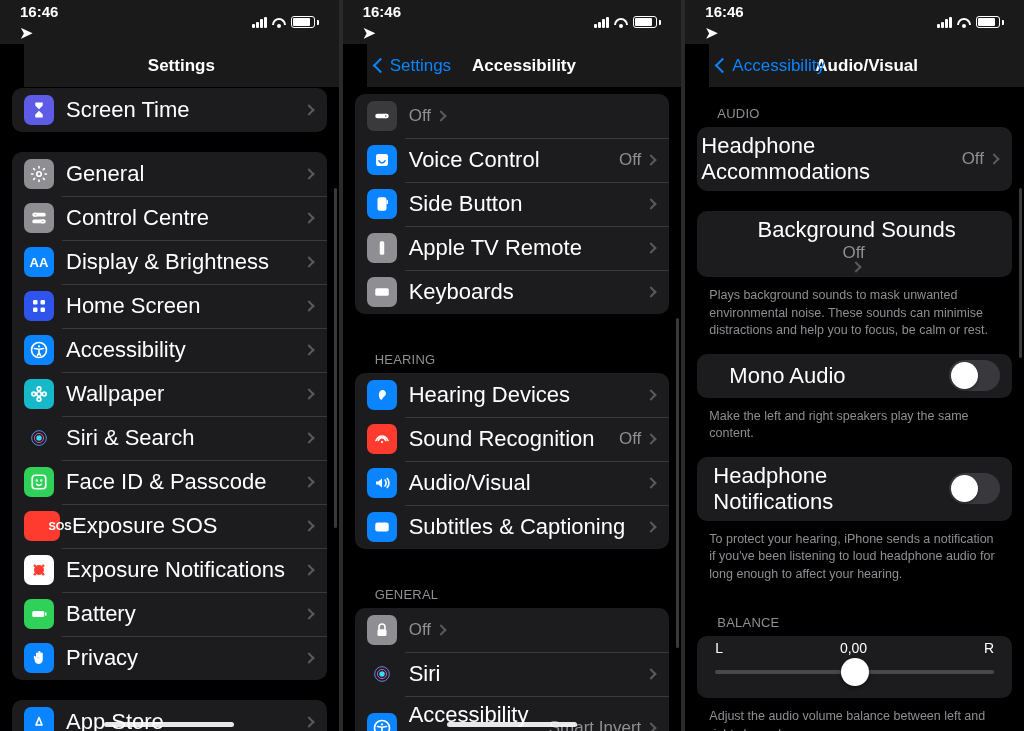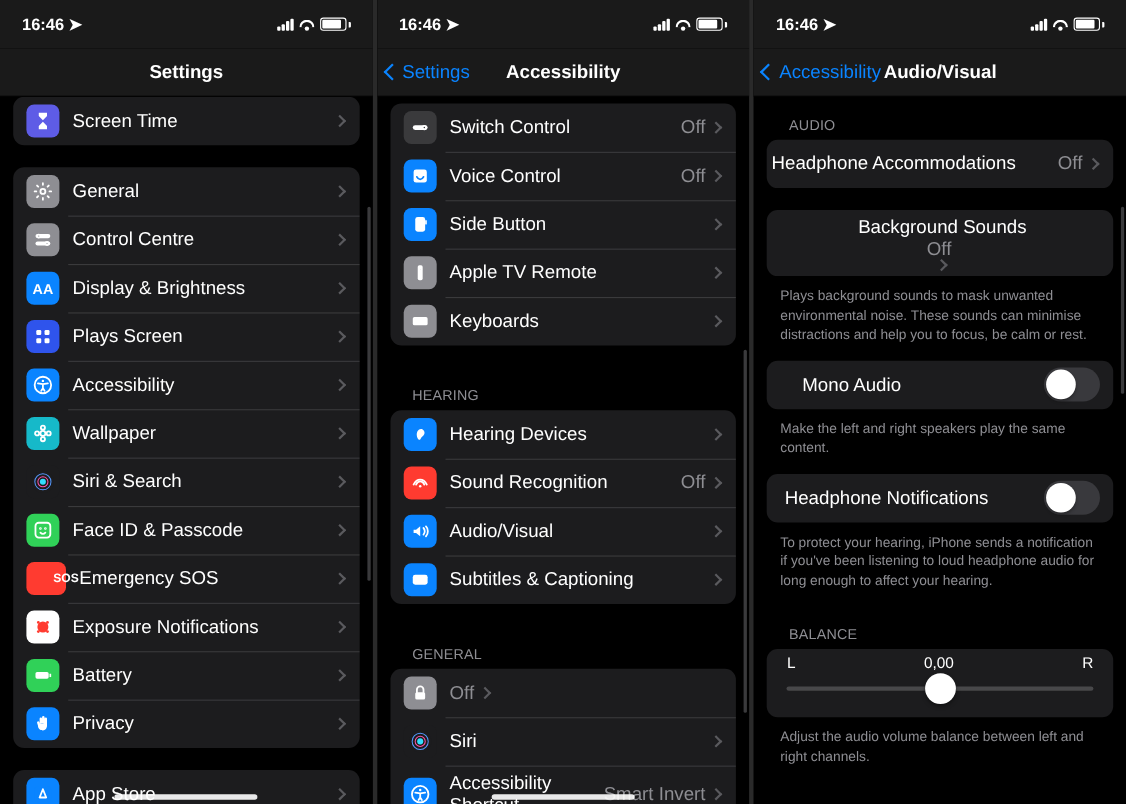--- a/index.html
+++ b/index.html
@@ -35,21 +35,21 @@
     height:44px;
     color:#fff;
     display:flex;
     align-items:center;
     justify-content:space-between;
     padding:0 20px;
     font-size:15px;
     font-weight:600;
     background:var(--header-bg);
   }
-  .status-left{display:flex;align-items:center;gap:4px;}
+  .status-left{display:flex;gap:4px;flex-direction:column;}
   .status-right{display:flex;align-items:center;gap:4px;}
   .signal{display:inline-flex;align-items:flex-end;gap:1px;}
   .signal i{width:3px;background:#fff;display:inline-block;border-radius:1px;}
   .signal i:nth-child(1){height:4px}.signal i:nth-child(2){height:6px}.signal i:nth-child(3){height:9px}.signal i:nth-child(4){height:11px}
   .wifi{width:16px;height:12px;position:relative;}
   .wifi::before{content:"";position:absolute;width:4px;height:4px;border-radius:50%;background:#fff;left:6px;bottom:0;}
   .wifi::after{content:"";position:absolute;width:10px;height:5px;border:2px solid #fff;border-bottom:none;border-radius:10px 10px 0 0;left:1px;bottom:3px;}
   .battery{display:inline-flex;align-items:center;gap:2px;}
   .battery-body{width:24px;height:12px;border:1px solid #fff;border-radius:3px;position:relative;}
   .battery-body::after{content:"";position:absolute;left:1px;top:1px;bottom:1px;width:17px;background:#fff;border-radius:1px;}
@@ -58,20 +58,21 @@
 
   
   .nav{
     height:44px;
     background:var(--header-bg);
     position:relative;
     display:flex;
     align-items:center;
     color:#fff;
     border-bottom:0.5px solid #000;
+    margin-left:24px;
   }
   .nav-title{
     position:absolute;left:0;right:0;text-align:center;
     font-size:17px;font-weight:600;
     pointer-events:none;
   }
   .nav-back{
     display:flex;align-items:center;color:var(--blue);
     font-size:17px;padding-left:8px;cursor:pointer;z-index:2;
   }
@@ -102,21 +103,21 @@
     position:relative;
     cursor:pointer;
   }
   .row + .row::before{
     content:"";position:absolute;left:50px;right:0;top:0;height:0.5px;background:var(--row-sep);
   }
   .row .icon{
     width:30px;height:30px;border-radius:7px;display:flex;align-items:center;justify-content:center;
     margin-right:12px;flex-shrink:0;color:#fff;font-size:15px;
   }
-  .row .label{flex:1;color:#fff;font-size:17px;}
+  .row .label{flex:1;color:#fff;font-size:22px;}
   .row .value{color:var(--subtext);font-size:17px;margin-right:6px;}
   .row .chev{width:8px;height:8px;border-right:2px solid #5a5a5e;border-top:2px solid #5a5a5e;transform:rotate(45deg);margin-right:2px;}
   .footer-note{
     font-size:12.5px;color:var(--subtext);padding:4px 24px 14px;line-height:1.4;margin-top:-14px;
   }
   .footer-note a{color:var(--blue);text-decoration:none;}
 
   
   .toggle{
     width:51px;height:31px;background:#39393d;border-radius:16px;position:relative;flex-shrink:0;
@@ -221,21 +222,21 @@
           </div>
           <div class="row">
             <div class="icon" style="background: rgb(47, 84, 236);">
               <svg width="18" height="18" viewBox="0 0 24 24" fill="none" stroke="white" stroke-width="2.2" stroke-linecap="round" stroke-linejoin="round">
                 <rect x="4" y="4" width="6" height="6" rx="1.5" fill="white" stroke="none"></rect>
                 <rect x="14" y="4" width="6" height="6" rx="1.5" fill="white" stroke="none"></rect>
                 <rect x="4" y="14" width="6" height="6" rx="1.5" fill="white" stroke="none"></rect>
                 <rect x="14" y="14" width="6" height="6" rx="1.5" fill="white" stroke="none"></rect>
               </svg>
             </div>
-            <div class="label">Plays Screen</div>
+            <div class="label">Home Screen</div>
             <div class="chev"></div>
           </div>
           <div class="row">
             <div class="icon" style="background: rgb(10, 132, 255);">
               <svg width="18" height="18" viewBox="0 0 24 24" fill="none" stroke="white" stroke-width="2.2" stroke-linecap="round" stroke-linejoin="round">
                 <circle cx="12" cy="12" r="10"></circle>
                 <circle cx="12" cy="7" r="1.5" fill="white" stroke="none"></circle>
                 <path d="M6 10l6 1 6-1M12 11v5M10 19l2-3 2 3"></path>
               </svg>
             </div>
@@ -276,21 +277,21 @@
                 <path d="M9 15c1 1 2 1.5 3 1.5s2-.5 3-1.5"></path>
               </svg>
             </div>
             <div class="label">Face ID &amp; Passcode</div>
             <div class="chev"></div>
           </div>
           <div class="row">
             <div class="icon" style="background: rgb(255, 59, 48); padding-left: 36px;">
               <span style="font-weight:800;font-size:11px;color:#fff">SOS</span>
             </div>
-            <div class="label">Emergency SOS</div>
+            <div class="label">Exposure SOS</div>
             <div class="chev"></div>
           </div>
           <div class="row">
             <div class="icon" style="background: rgb(255, 255, 255);">
               <svg width="20" height="20" viewBox="0 0 24 24">
                 <circle cx="12" cy="12" r="6" fill="#ff3b30"></circle>
                 <circle cx="7" cy="7" r="1.5" fill="#ff3b30"></circle>
                 <circle cx="17" cy="7" r="1.5" fill="#ff3b30"></circle>
                 <circle cx="7" cy="17" r="1.5" fill="#ff3b30"></circle>
                 <circle cx="17" cy="17" r="1.5" fill="#ff3b30"></circle>
@@ -368,21 +369,20 @@
       <div class="scroll" id="p2">
         <div style="height: 6px;"></div>
         <div class="group">
           <div class="row">
             <div class="icon" style="background: rgb(58, 58, 60);">
               <svg width="18" height="18" viewBox="0 0 24 24" fill="none" stroke="white" stroke-width="2.2" stroke-linecap="round" stroke-linejoin="round">
                 <rect x="3" y="9" width="18" height="6" rx="3" fill="white" stroke="none"></rect>
                 <circle cx="17" cy="12" r="2" fill="#3a3a3c"></circle>
               </svg>
             </div>
-            <div class="label">Switch Control</div>
             <div class="value">Off</div>
             <div class="chev"></div>
           </div>
           <div class="row">
             <div class="icon" style="background: rgb(10, 132, 255);">
               <svg width="18" height="18" viewBox="0 0 24 24" fill="none" stroke="white" stroke-width="2.2" stroke-linecap="round" stroke-linejoin="round">
                 <rect x="4" y="4" width="16" height="16" rx="3" fill="white" stroke="none"></rect>
                 <path d="M8 13c1 2 3 3 4 3s3-1 4-3" stroke="#0a84ff"></path>
                 <circle cx="9" cy="10" r="1" fill="#0a84ff"></circle>
                 <circle cx="15" cy="10" r="1" fill="#0a84ff"></circle>

